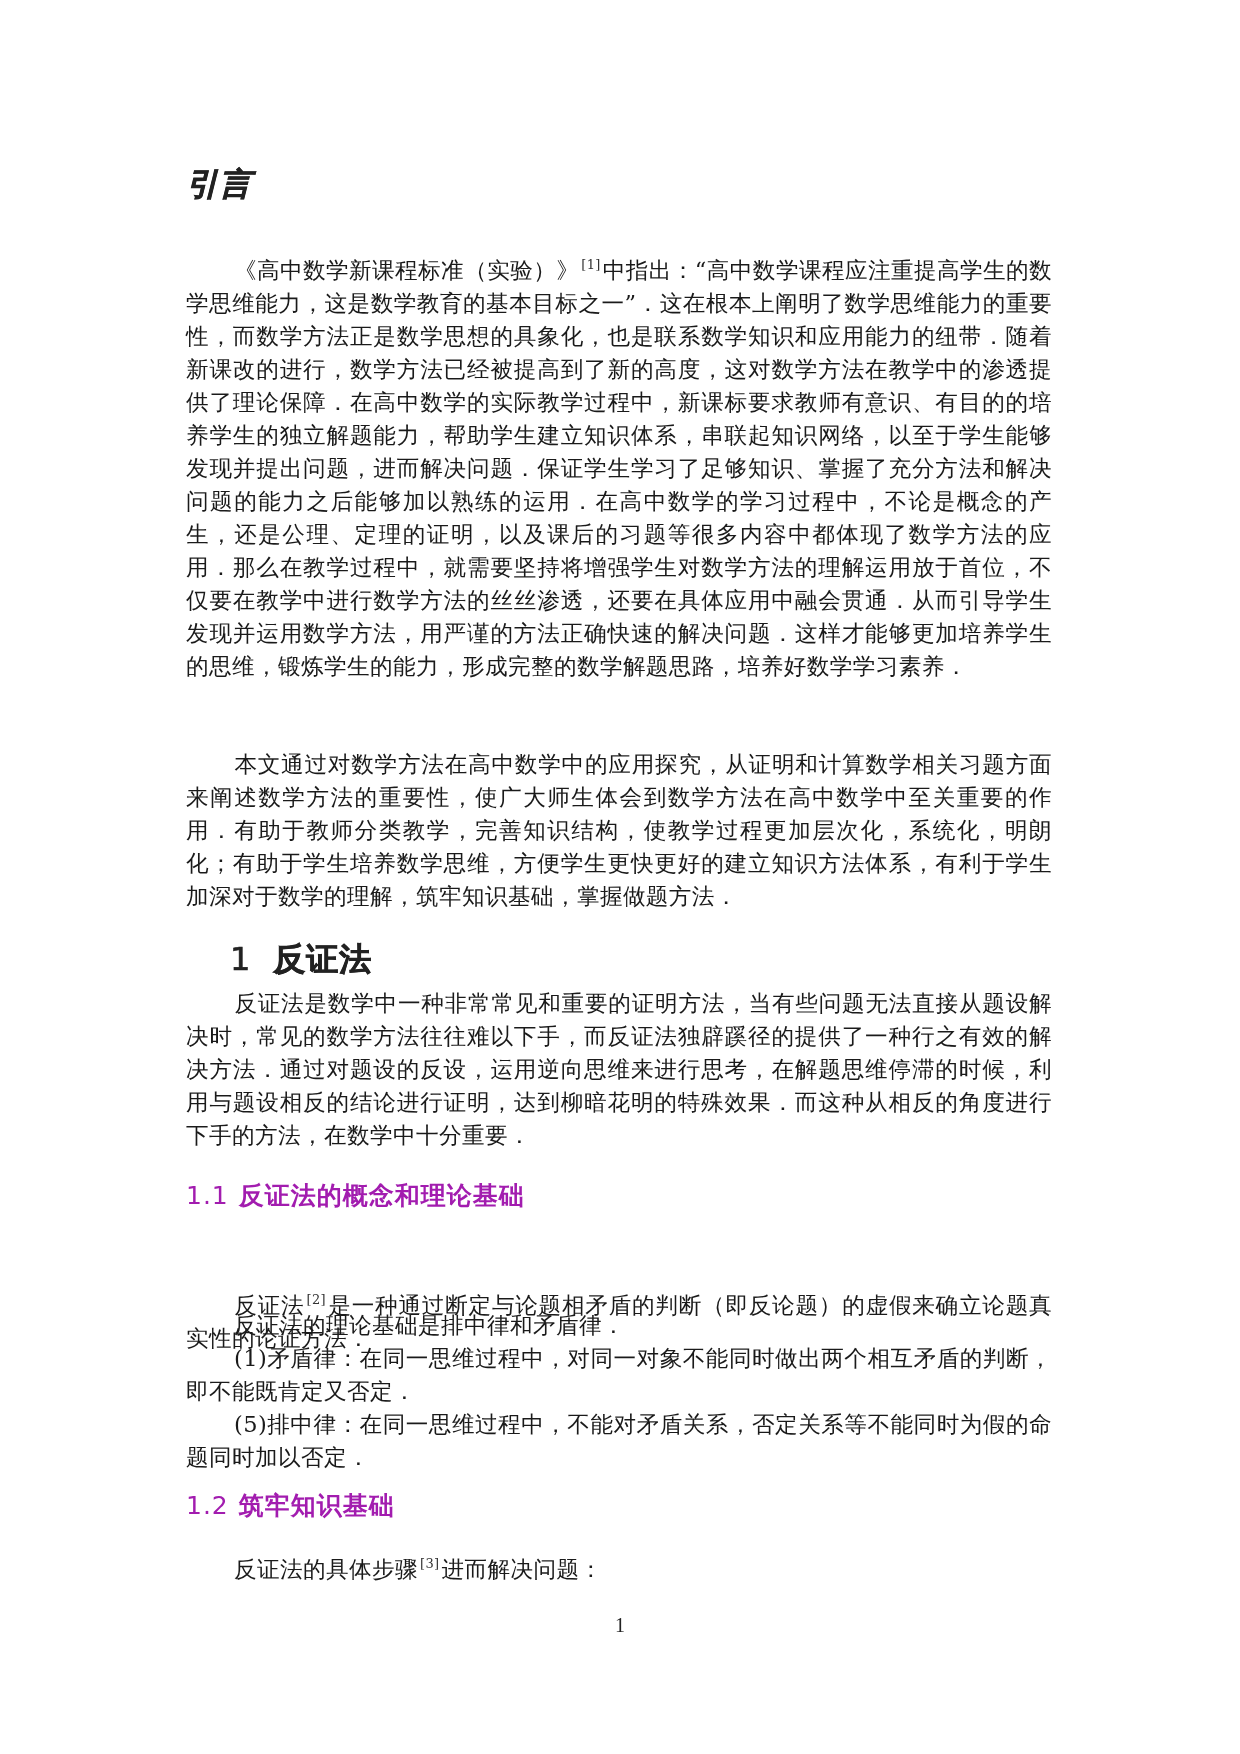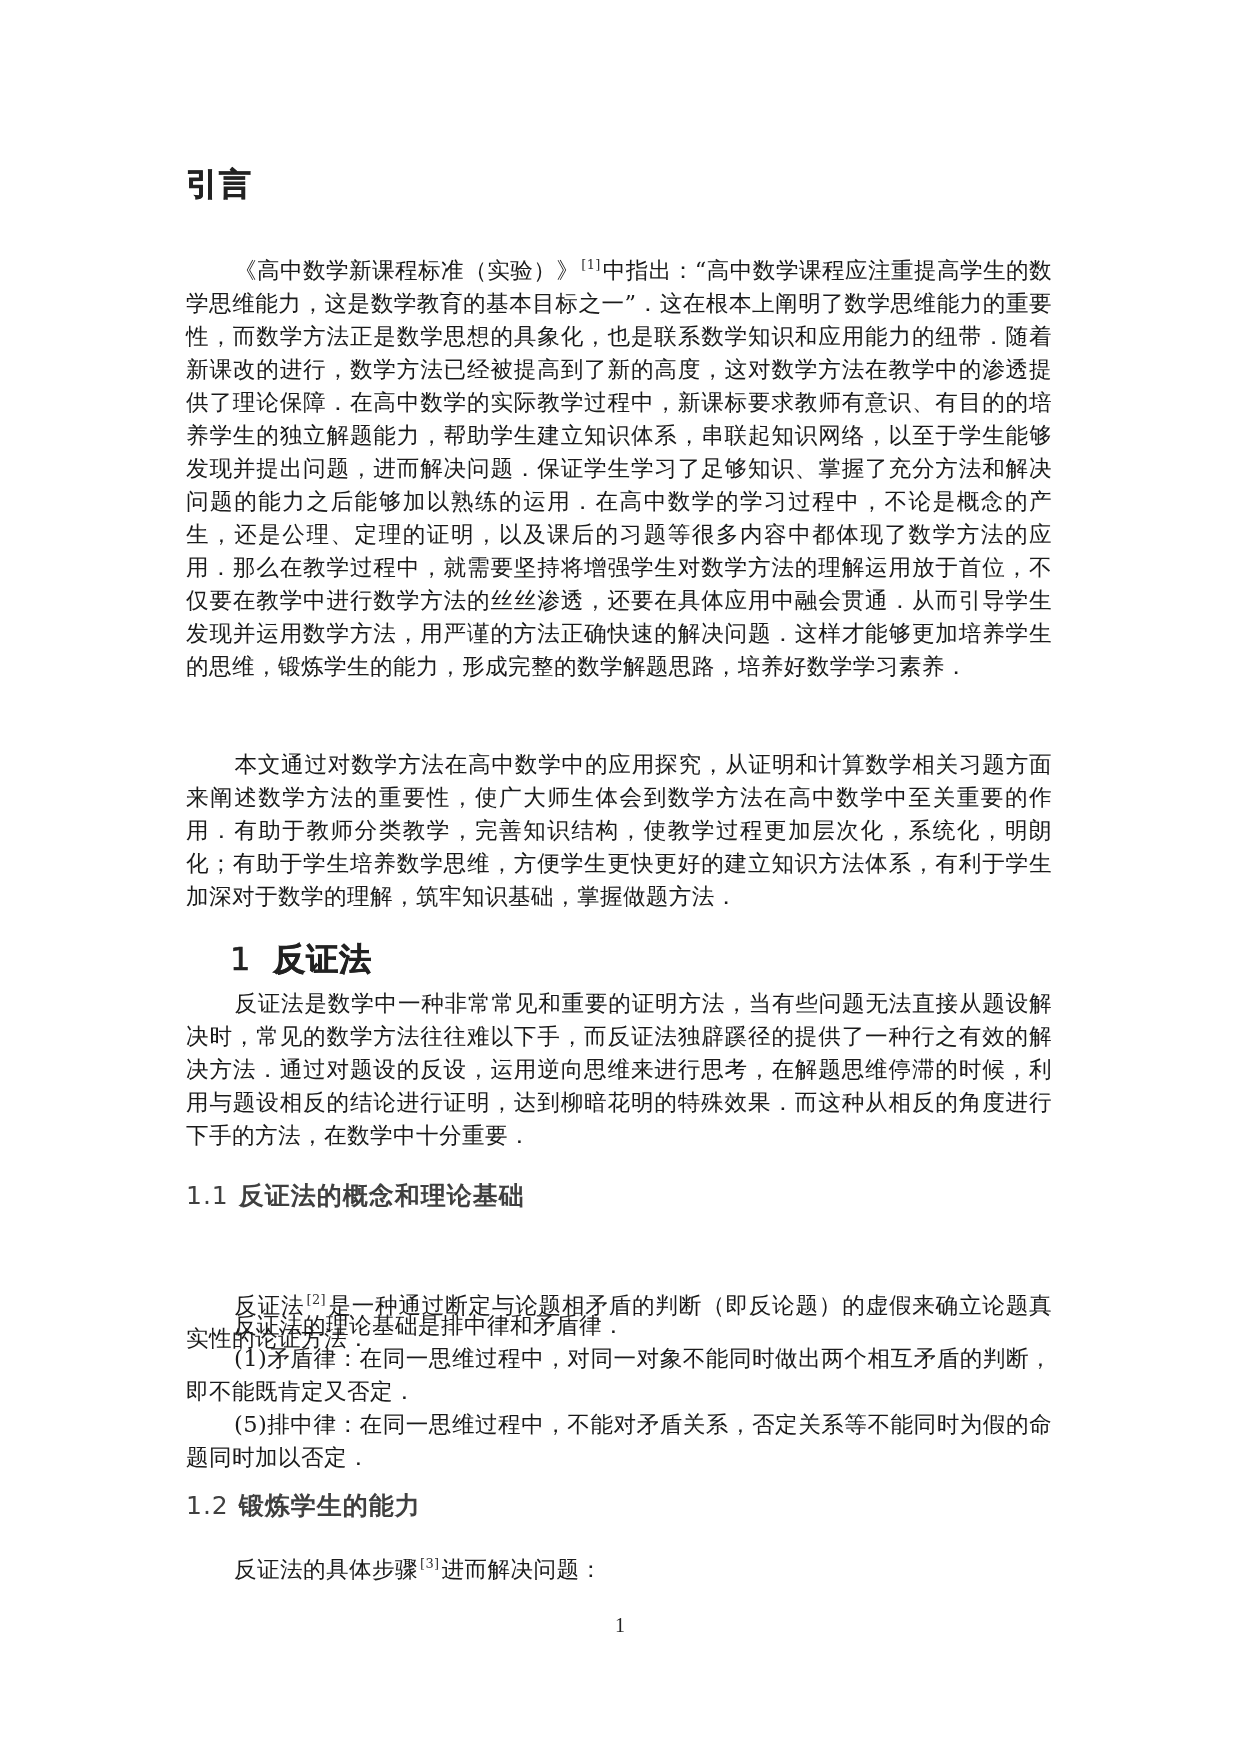--- a/index.html
+++ b/index.html
@@ -2,34 +2,34 @@
 <html><head>
 <meta charset="utf-8">
 <style>
   html, body { margin: 0; padding: 0; background: #ffffff; }
   body { width: 1240px; height: 1754px; position: relative; overflow: hidden;
          font-family: "DejaVu Serif", "Liberation Serif", serif; color: #111; }
   .h1 { position: absolute; left: 186px; font-family: "DejaVu Sans", "Liberation Sans", sans-serif;
         font-weight: bold; font-size: 32px; line-height: 40px; color: #222;
         -webkit-text-stroke: 0.6px #222; letter-spacing: 1px; }
   .h2 { position: absolute; left: 186px; font-family: "DejaVu Sans", "Liberation Sans", sans-serif;
-        font-weight: bold; font-size: 25px; line-height: 32px; color: #404040; letter-spacing: 1px; }
+        font-weight: bold; font-size: 25px; line-height: 32px; color: #a21caf; letter-spacing: 1px; }
   .h1 .num { margin-right: 22px; font-weight: normal; }
   .h2 .num { margin-right: 10px; font-weight: normal; }
   .para { position: absolute; left: 186px; width: 866px; font-size: 22.6px; line-height: 33px;
           text-align: justify; text-align-last: left; letter-spacing: 0.4px; color: #1a1a1a; }
   .para .indent { display: inline-block; width: 48px; }
   .para sup { font-size: 13px; vertical-align: 9px; line-height: 0; color: #333; margin: 0 2px; }
   .page-number { position: absolute; top: 1614px; left: 0; width: 1240px; text-align: center;
                  font-family: "Liberation Serif", serif; font-size: 20px; color: #222; }
 </style>
 </head>
 <body>
 
-<div class="h1" style="top:164px;">
+<div class="h1" style="top:164px;font-style:italic;">
   <span>引言</span>
 </div>
 
 <div class="para" style="top:254px;"><span class="indent"></span><span>《高中数学新课程标准（实验）》</span><sup>[1]</sup><span>中指出：“高中数学课程应注重提高学生的数学思维能力，这是数学教育的基本目标之一”．这在根本上阐明了数学思维能力的重要性，而数学方法正是数学思想的具象化，也是联系数学知识和应用能力的纽带．随着新课改的进行，数学方法已经被提高到了新的高度，这对数学方法在教学中的渗透提供了理论保障．在高中数学的实际教学过程中，新课标要求教师有意识、有目的的培养学生的独立解题能力，帮助学生建立知识体系，串联起知识网络，以至于学生能够发现并提出问题，进而解决问题．保证学生学习了足够知识、掌握了充分方法和解决问题的能力之后能够加以熟练的运用．在高中数学的学习过程中，不论是概念的产生，还是公理、定理的证明，以及课后的习题等很多内容中都体现了数学方法的应用．那么在教学过程中，就需要坚持将增强学生对数学方法的理解运用放于首位，不仅要在教学中进行数学方法的丝丝渗透，还要在具体应用中融会贯通．从而引导学生发现并运用数学方法，用严谨的方法正确快速的解决问题．这样才能够更加培养学生的思维，锻炼学生的能力，形成完整的数学解题思路，培养好数学学习素养．</span></div>
 
 <div class="para" style="top:748px;"><span class="indent"></span><span>本文通过对数学方法在高中数学中的应用探究，从证明和计算数学相关习题方面来阐述数学方法的重要性，使广大师生体会到数学方法在高中数学中至关重要的作用．有助于教师分类教学，完善知识结构，使教学过程更加层次化，系统化，明朗化；有助于学生培养数学思维，方便学生更快更好的建立知识方法体系，有利于学生加深对于数学的理解，筑牢知识基础，掌握做题方法．</span></div>
 
 <div class="h1" style="top:939px;margin-left:44px;">
   <span class="num">1</span><span>反证法</span>
 </div>
@@ -42,18 +42,18 @@
 
 <div class="para" style="top:1243px;margin-top:46px;"><span class="indent"></span><span>反证法</span><sup>[2]</sup><span>是一种通过断定与论题相矛盾的判断（即反论题）的虚假来确立论题真实性的论证方法．</span></div>
 
 <div class="para" style="top:1309px;"><span class="indent"></span><span>反证法的理论基础是排中律和矛盾律．</span></div>
 
 <div class="para" style="top:1342px;"><span class="indent"></span><span>(1)矛盾律：在同一思维过程中，对同一对象不能同时做出两个相互矛盾的判断，即不能既肯定又否定．</span></div>
 
 <div class="para" style="top:1408px;"><span class="indent"></span><span>(5)排中律：在同一思维过程中，不能对矛盾关系，否定关系等不能同时为假的命题同时加以否定．</span></div>
 
 <div class="h2" style="top:1490px;">
-  <span class="num">1.2</span><span>锻炼学生的能力</span>
+  <span class="num">1.2</span><span>筑牢知识基础</span>
 </div>
 
 <div class="para" style="top:1553px;"><span class="indent"></span><span>反证法的具体步骤</span><sup>[3]</sup><span>进而解决问题：</span></div>
 
 <div class="page-number">1</div>
 
 </body></html>

